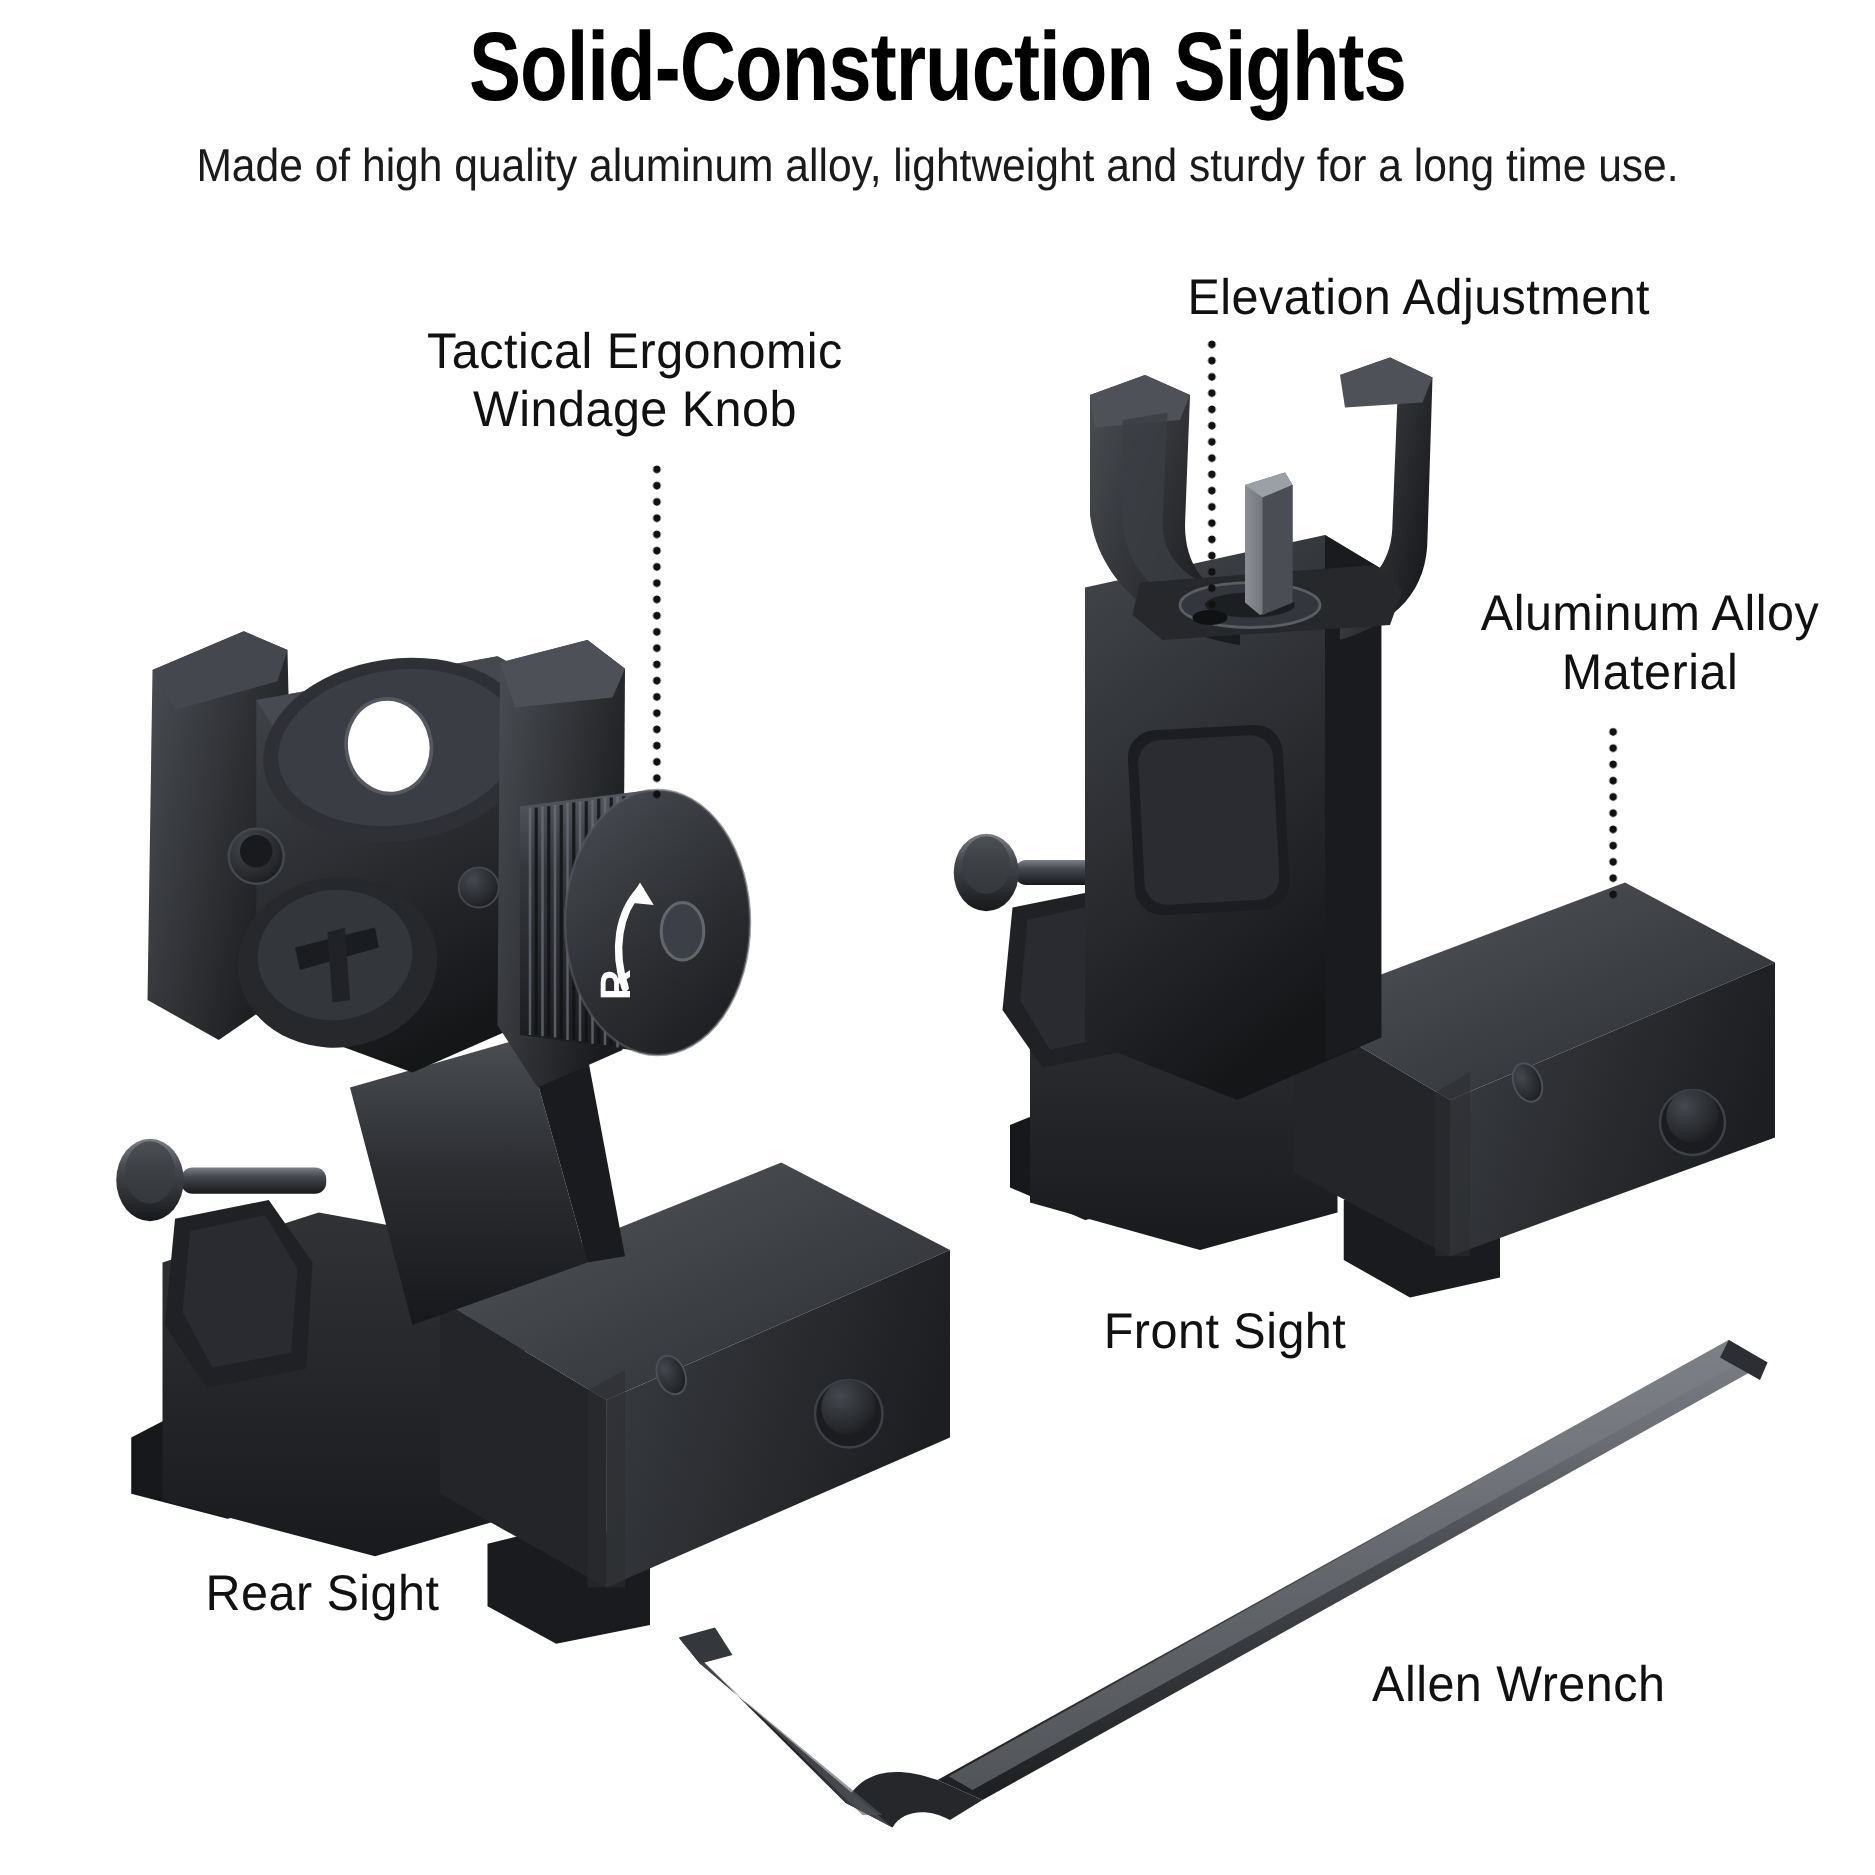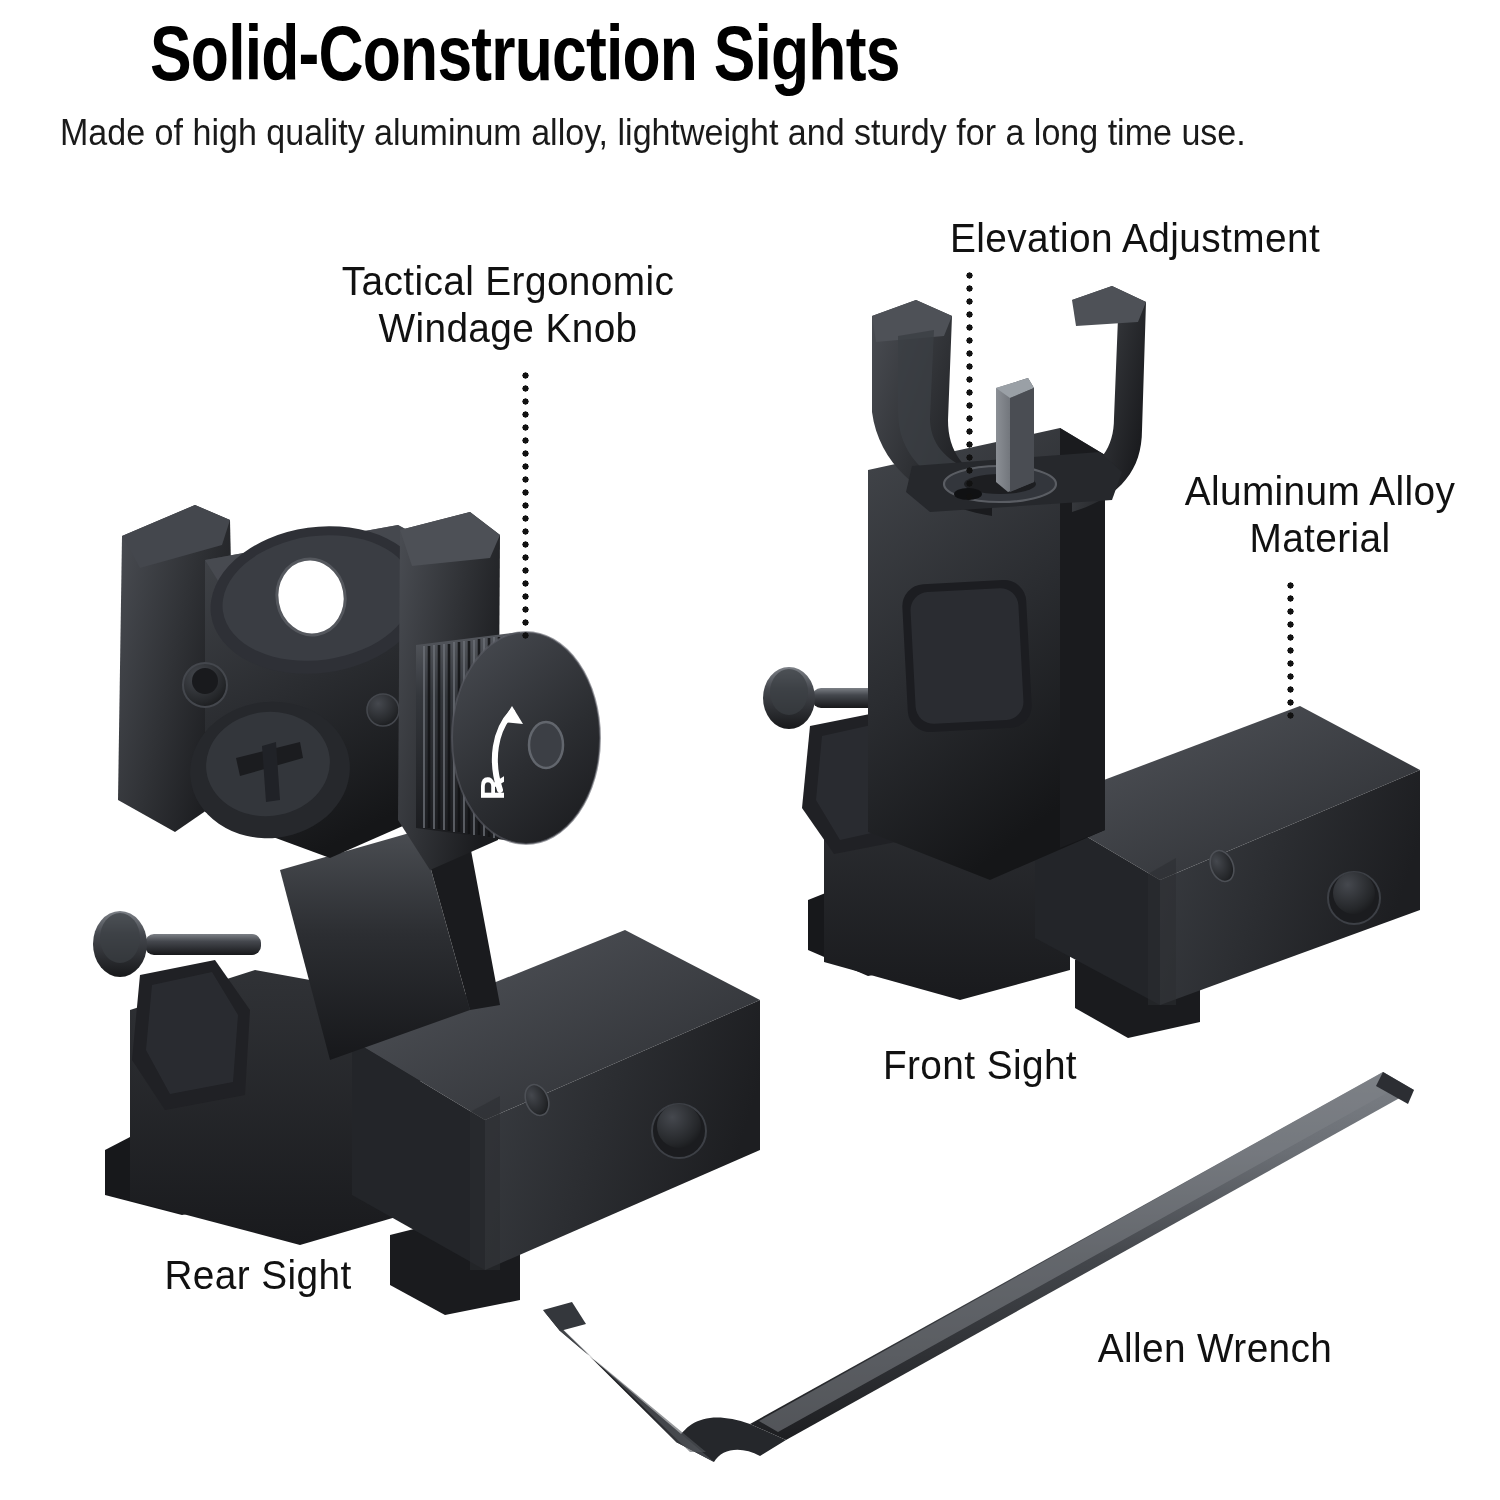--- a/index.html
+++ b/index.html
@@ -18,21 +18,21 @@
     background: #ffffff;
     overflow: hidden;
   }
 
   
   .header {
     position: absolute;
     left: 0;
     top: 0;
     width: 1500px;
-    text-align: left;
+    text-align: center;
   }
   .title {
     font-family: "Liberation Sans", sans-serif;
     font-weight: 700;
     font-size: 78px;
     line-height: 1.0;
     letter-spacing: -1px;
     color: #000000;
     margin: 0;
     padding-top: 14px;

